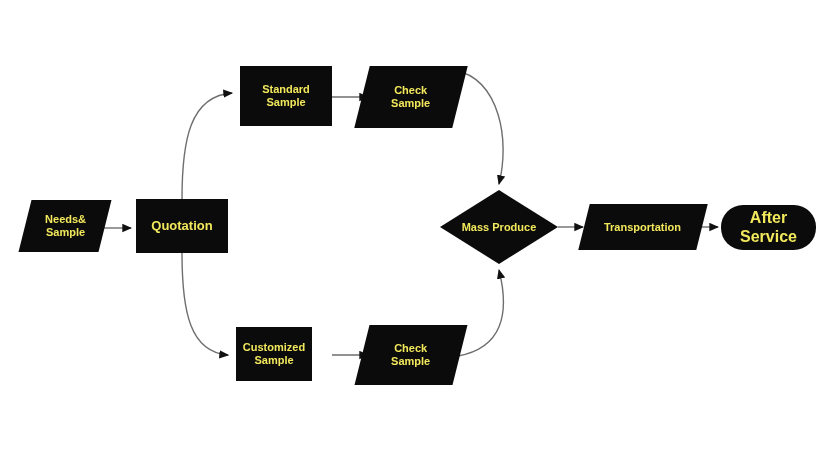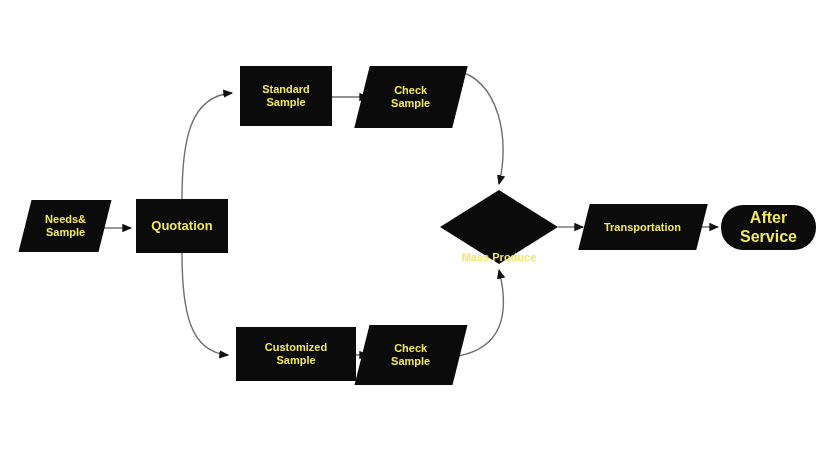--- a/index.html
+++ b/index.html
@@ -110,31 +110,31 @@
   <div class="node shape-rect" style="left:240px; top:66px; width:92px; height:60px; font-size:11px;">
     <span class="node-label">Standard
 Sample</span>
   </div>
 
   <div class="node shape-parallelogram skew-right" style="left:362px; top:66px; width:98px; height:62px; font-size:11px;">
     <span class="node-label">Check
 Sample</span>
   </div>
 
-  <div class="node shape-rect" style="left:236px; top:327px; width:120px; height:54px; font-size:11px;">
+  <div class="node shape-rect" style="left:236px; top:327px; width:76px; height:54px; font-size:11px;">
     <span class="node-label">Customized
 Sample</span>
   </div>
 
   <div class="node shape-parallelogram skew-right" style="left:362px; top:325px; width:98px; height:60px; font-size:11px;">
     <span class="node-label">Check
 Sample</span>
   </div>
 
-  <div class="node shape-diamond" style="left:440px; top:190px; width:118px; height:74px; font-size:11px;align-items:flex-end;">
+  <div class="node shape-diamond" style="left:440px; top:190px; width:118px; height:74px; font-size:11px;">
     <span class="diamond-body"></span>
     <span class="node-label">Mass Produce</span>
   </div>
 
   <div class="node shape-parallelogram skew-right" style="left:584px; top:204px; width:118px; height:46px; font-size:11px;">
     <span class="node-label">Transportation</span>
   </div>
 
   <div class="node shape-stadium" style="left:721px; top:205px; width:95px; height:45px; font-size:16px;">
     <span class="node-label">After Service</span>

